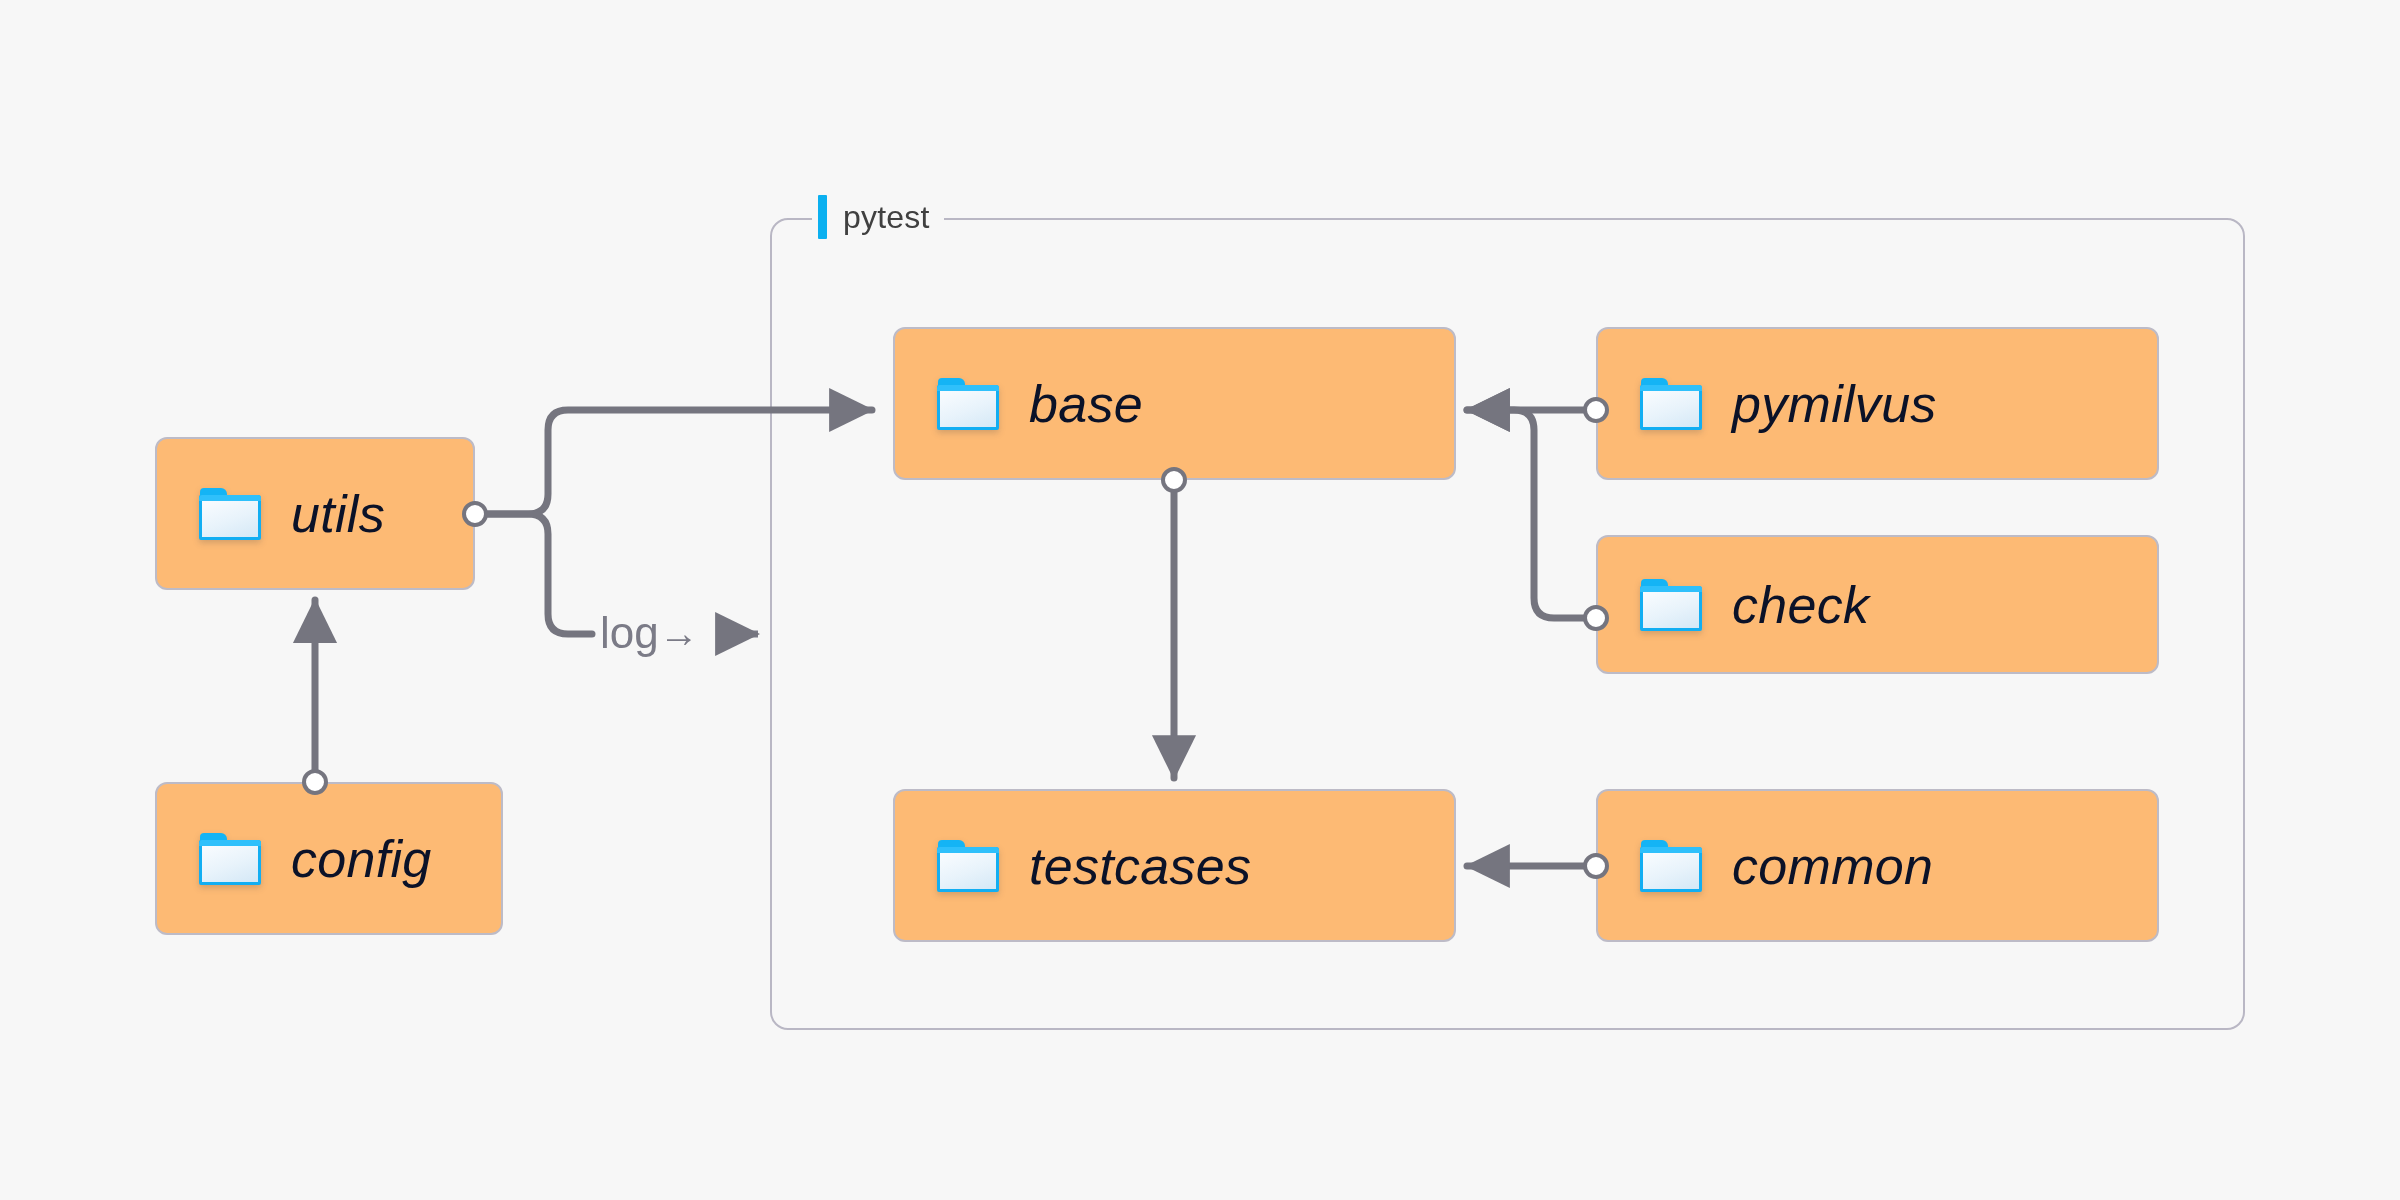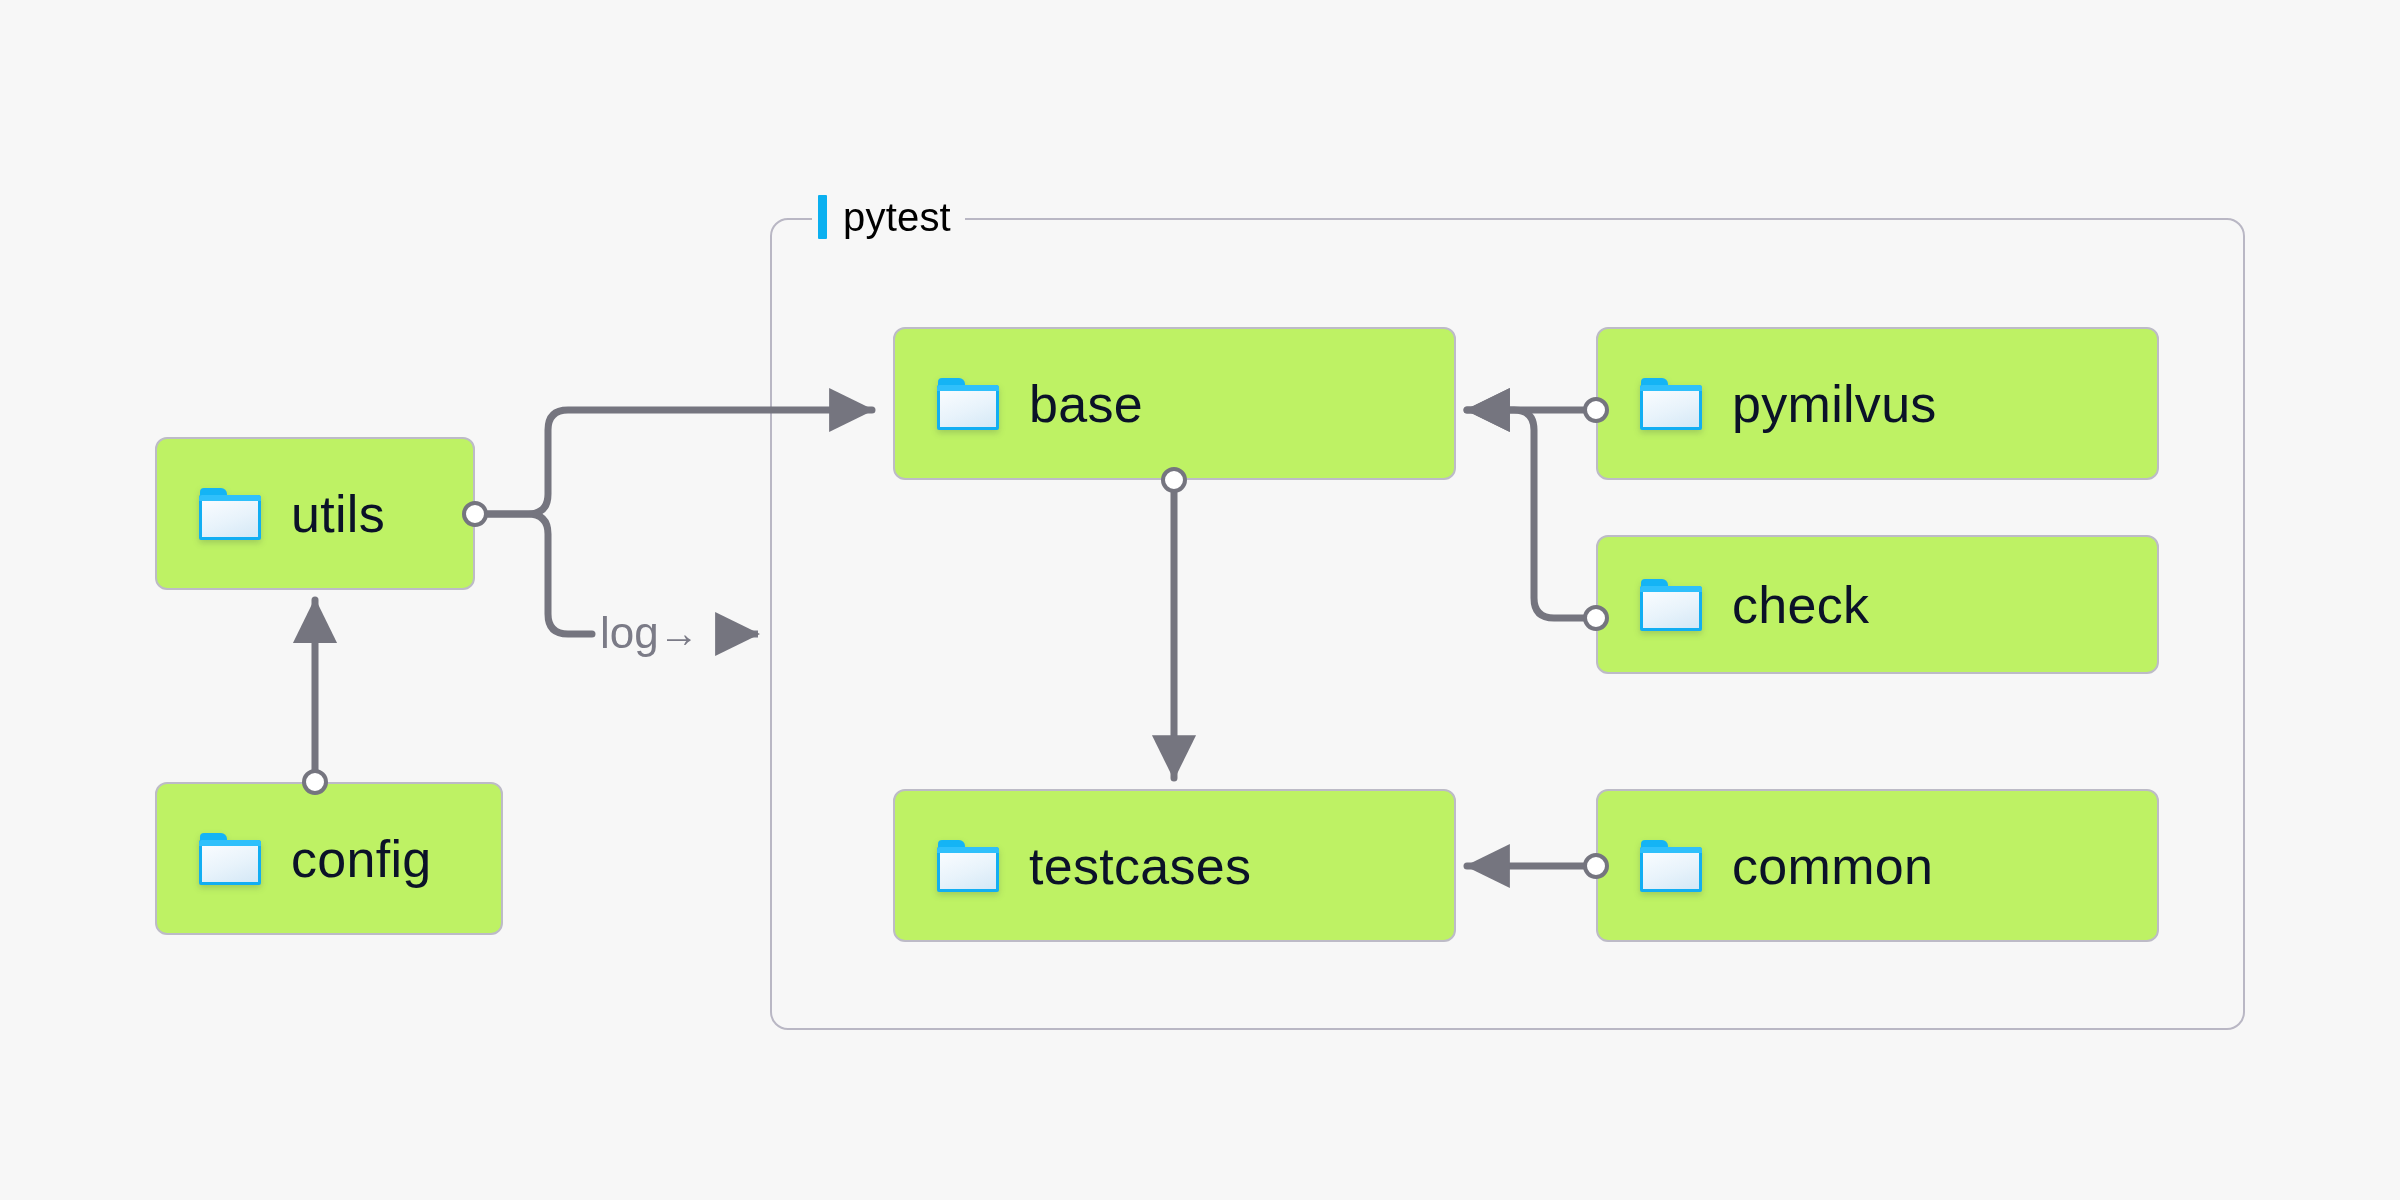--- a/index.html
+++ b/index.html
@@ -44,37 +44,38 @@
     height: 54px;
   }
   .group-accent {
     width: 9px;
     height: 44px;
     background: #0bb0f0;
     border-radius: 1px;
     flex: none;
   }
   .group-title {
-    font-size: 40px;
-    color: #000000;
+    font-size: 32px;
+    color: #404040;
     letter-spacing: .2px;
     white-space: nowrap;
   }
 
   
   .node {
     position: absolute;
     box-sizing: border-box;
-    background: #bef264;
+    background: #fdba74;
     border: 2px solid #bdbbc7;
     border-radius: 12px;
     display: flex;
     align-items: center;
     padding-left: 42px;
     gap: 30px;
+    font-style: italic;
   }
   .node-label {
     font-size: 52px;
     color: #0b1228;
     letter-spacing: .3px;
     white-space: nowrap;
   }
 
   
   .folder-icon {

